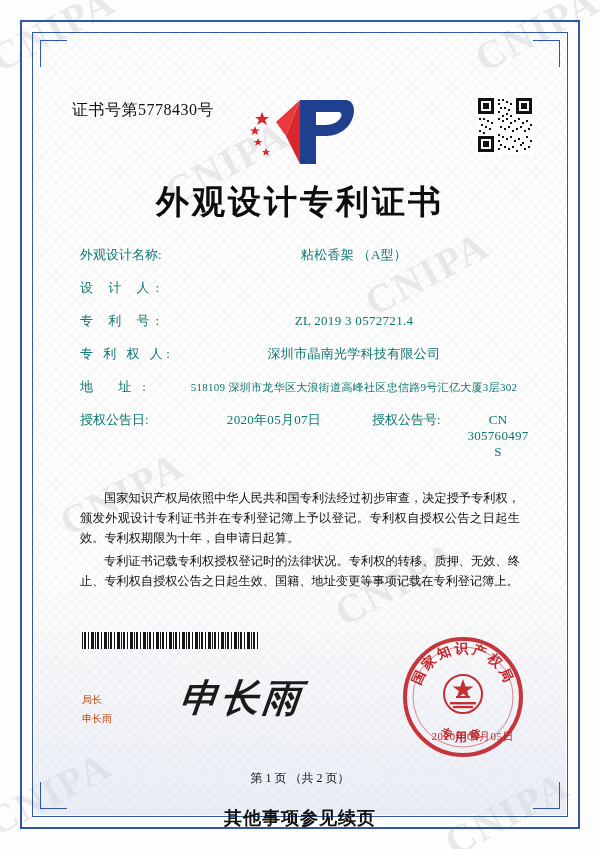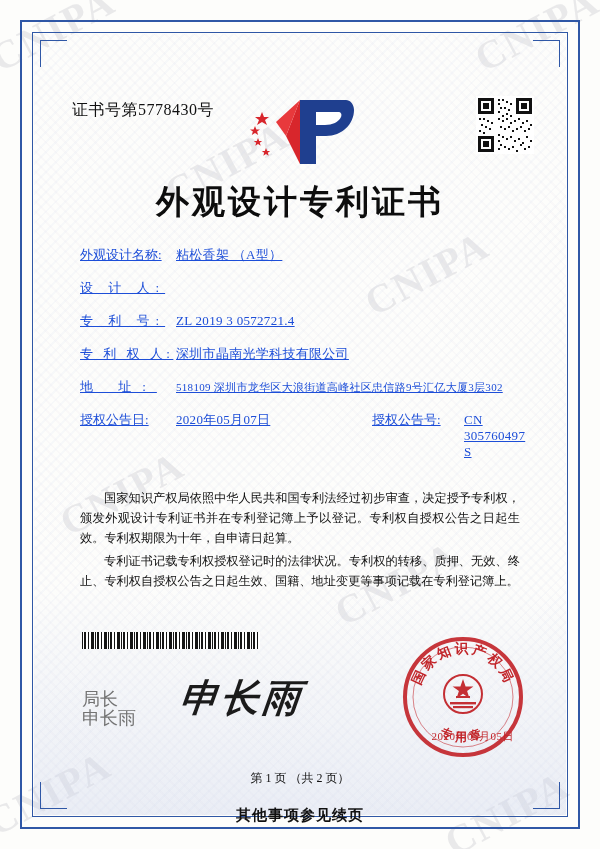--- a/index.html
+++ b/index.html
@@ -122,34 +122,34 @@
   .fields {
     position: absolute;
     left: 80px; top: 246px;
     width: 452px;
   }
   .row {
     display: flex;
     align-items: baseline;
     margin-bottom: 15px;
     font-size: 13px;
-    color: #1d4ed8;
-    text-decoration: underline;
+    color: #0f766e;
   }
   .row .lbl {
     width: 96px;
     flex: 0 0 96px;
     letter-spacing: 0px;
   }
   .row .lbl.sp  { letter-spacing: 6px; }
   .row .lbl.sp2 { letter-spacing: 11px; }
   .row .lbl.sp3 { letter-spacing: 3.5px; }
   .row .val {
     flex: 1;
     letter-spacing: .3px;
+    text-align: center;
   }
   .row .val.small { font-size: 11px; }
   .row.two .val1 { width: 196px; flex: 0 0 196px; }
   .row.two .lbl2 { width: 92px; flex: 0 0 92px; }
 
   
   .paras {
     position: absolute;
     left: 80px; top: 488px;
     width: 440px;
@@ -172,23 +172,23 @@
       to right,
       #151515 0 1px, #fff 1px 2px, #151515 2px 4px, #fff 4px 6px,
       #151515 6px 7px, #fff 7px 9px, #151515 9px 12px, #fff 12px 13px
     );
   }
 
   
   .sig-label {
     position: absolute;
     left: 82px; top: 690px;
-    font-size: 18px;
+    font-size: 10px;
     line-height: 19px;
-    color: #737373;
+    color: #c2410c;
   }
   .sig-script {
     position: absolute;
     left: 180px; top: 673px;
     font-size: 38px;
     font-family: "Liberation Serif", serif;
     font-style: italic;
     font-weight: bold;
     color: #1b1b1b;
     letter-spacing: 3px;
@@ -214,21 +214,21 @@
     position: absolute;
     left: 0; right: 0; top: 770px;
     text-align: center;
     font-size: 12px;
     color: #111;
   }
   .footer-note {
     position: absolute;
     left: 0; right: 0; top: 806px;
     text-align: center;
-    font-size: 15px;
+    font-size: 18px;
     font-weight: bold;
     color: #111;
     letter-spacing: 1px;
   }
 </style>
 </head>
 <body>
 
 <div id="page">
 

